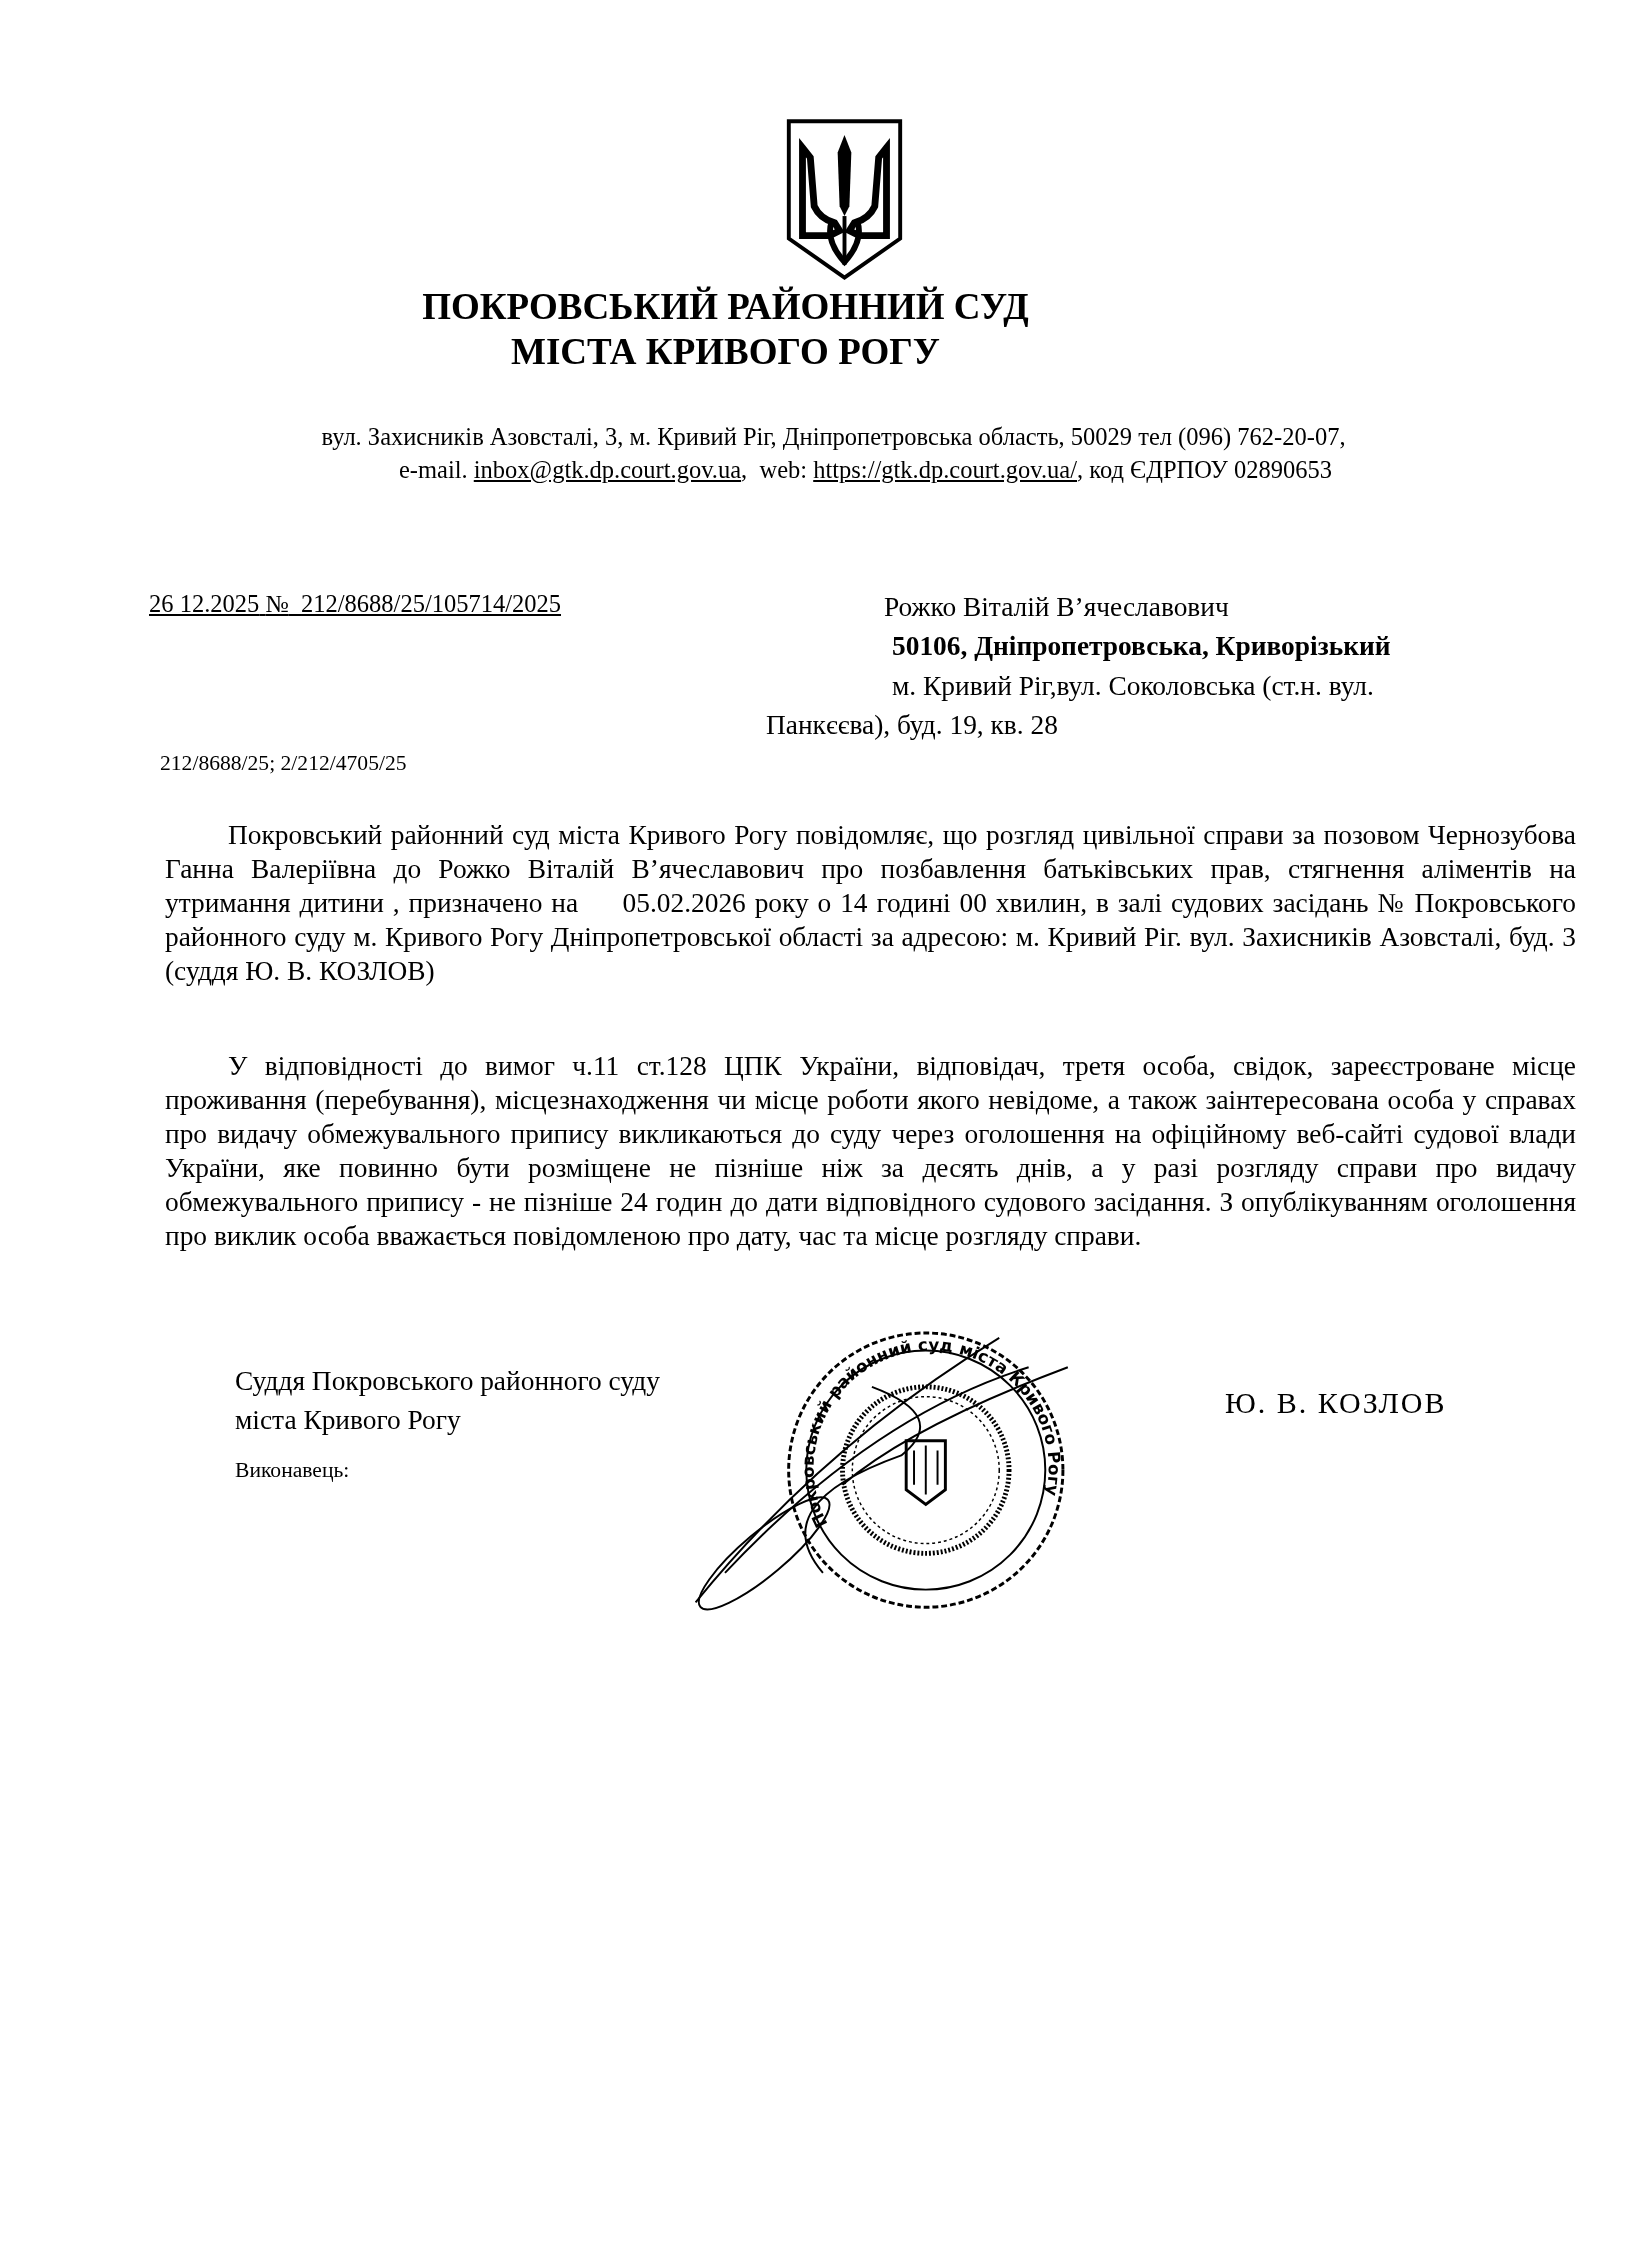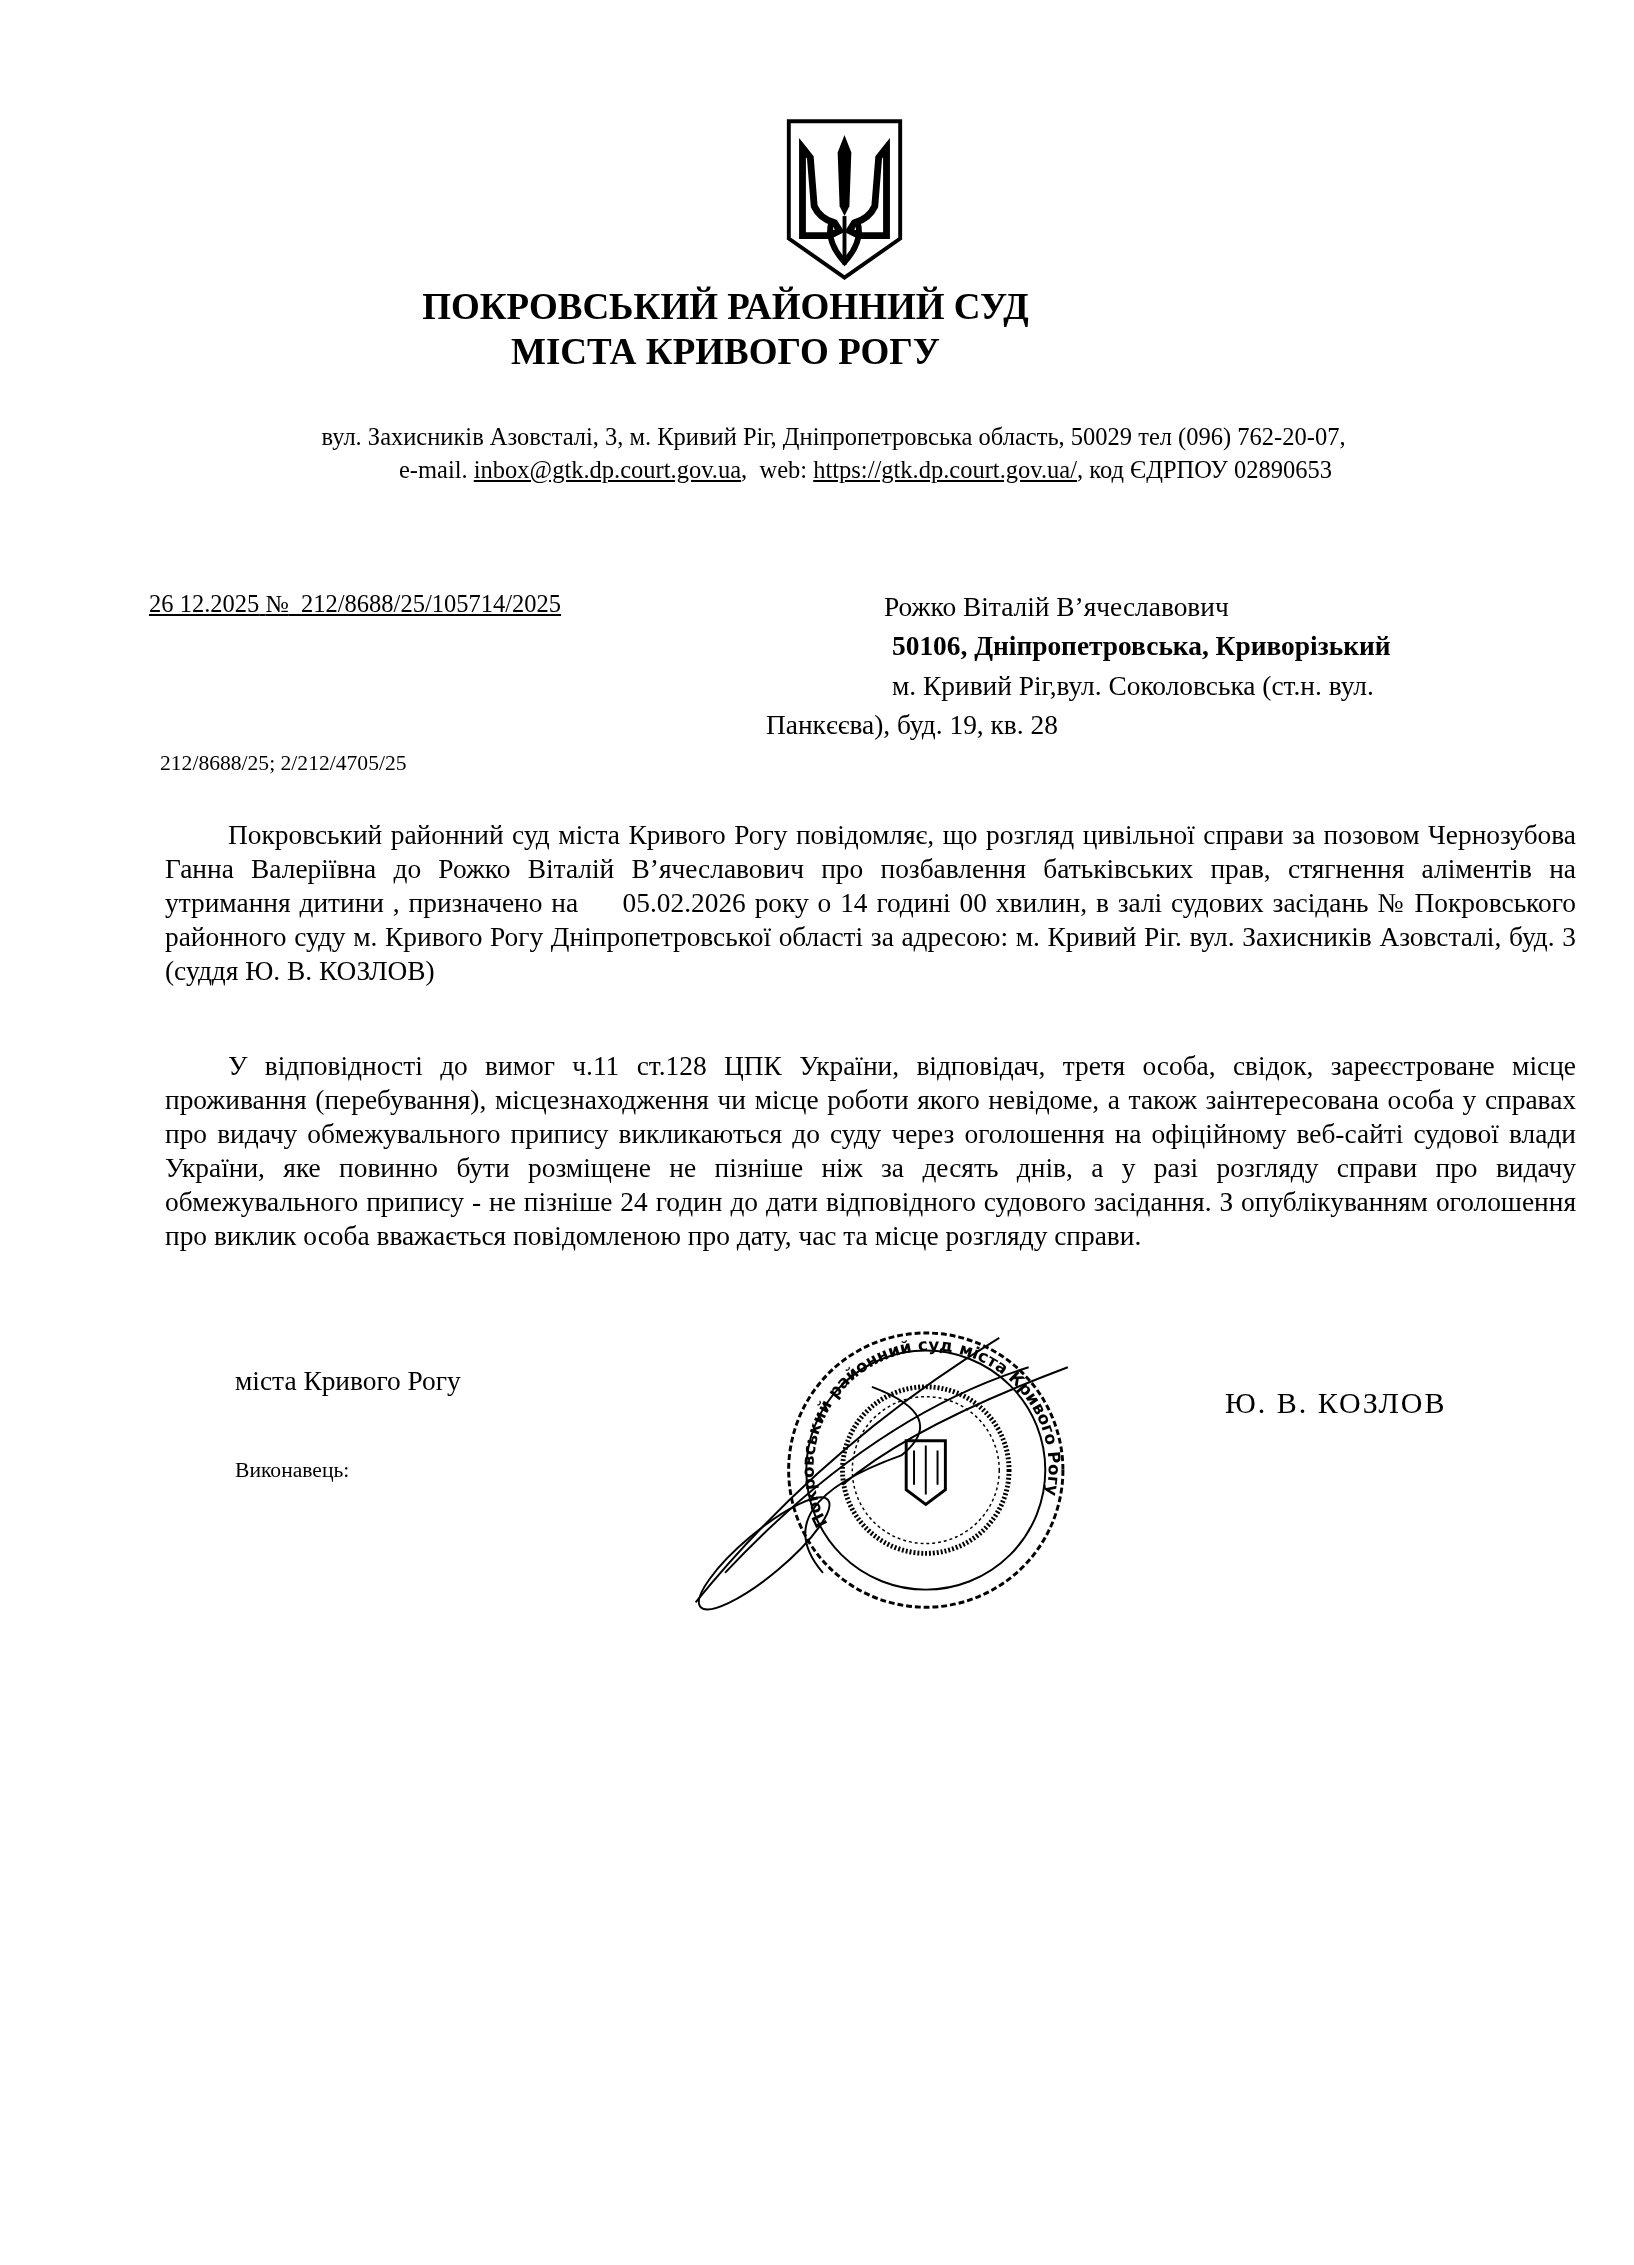--- a/index.html
+++ b/index.html
@@ -75,20 +75,21 @@
   <b>05.02.2026</b>
   <b>року о  14   годині  00   хвилин,</b>
   <span>в залі судових засідань №  Покровського  районного суду м. Кривого Рогу Дніпропетровської області за адресою: м. Кривий Ріг. вул. Захисників Азовсталі, буд. 3 (суддя  Ю. В.  КОЗЛОВ)</span>
 </div>
 
 <div class="abs body-text p2">
   <span class="indent"></span><span>У відповідності до вимог ч.11 ст.128 ЦПК України, відповідач, третя особа, свідок, зареєстроване місце проживання (перебування), місцезнаходження чи місце роботи якого невідоме, а також заінтересована особа у справах про видачу обмежувального припису викликаються до суду через оголошення на офіційному веб-сайті судової влади України, яке повинно бути розміщене не пізніше ніж за десять днів, а у разі розгляду справи про видачу обмежувального припису - не пізніше 24 годин до дати відповідного судового засідання. З опублікуванням оголошення про виклик особа вважається повідомленою про дату, час та місце розгляду справи.</span>
 </div>
 
 <div class="abs sig-left">
+  <div>Суддя  Покровського районного суду</div>
   <div>міста Кривого Рогу</div>
 </div>
 <div class="abs executor">Виконавець:</div>
 <div class="abs sig-right">Ю.  В.  КОЗЛОВ</div>
 
 <svg class="abs stamp" viewBox="0 0 440 300">
   <circle cx="255" cy="145" r="140" fill="none" stroke="#000" stroke-width="3" stroke-dasharray="6 3"></circle>
   <circle cx="255" cy="145" r="122" fill="none" stroke="#000" stroke-width="2"></circle>
   <circle cx="255" cy="145" r="85" fill="none" stroke="#000" stroke-width="5" stroke-dasharray="2 2"></circle>
   <circle cx="255" cy="145" r="75" fill="none" stroke="#000" stroke-width="1.5" stroke-dasharray="3 3"></circle>

